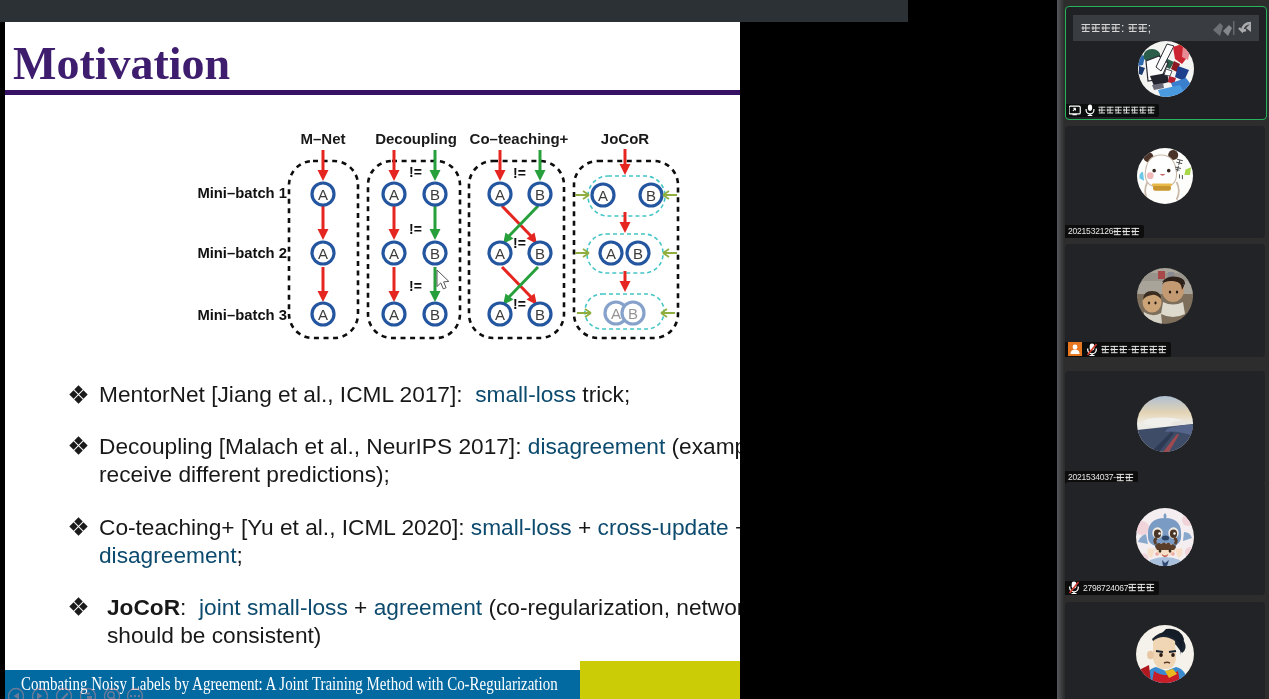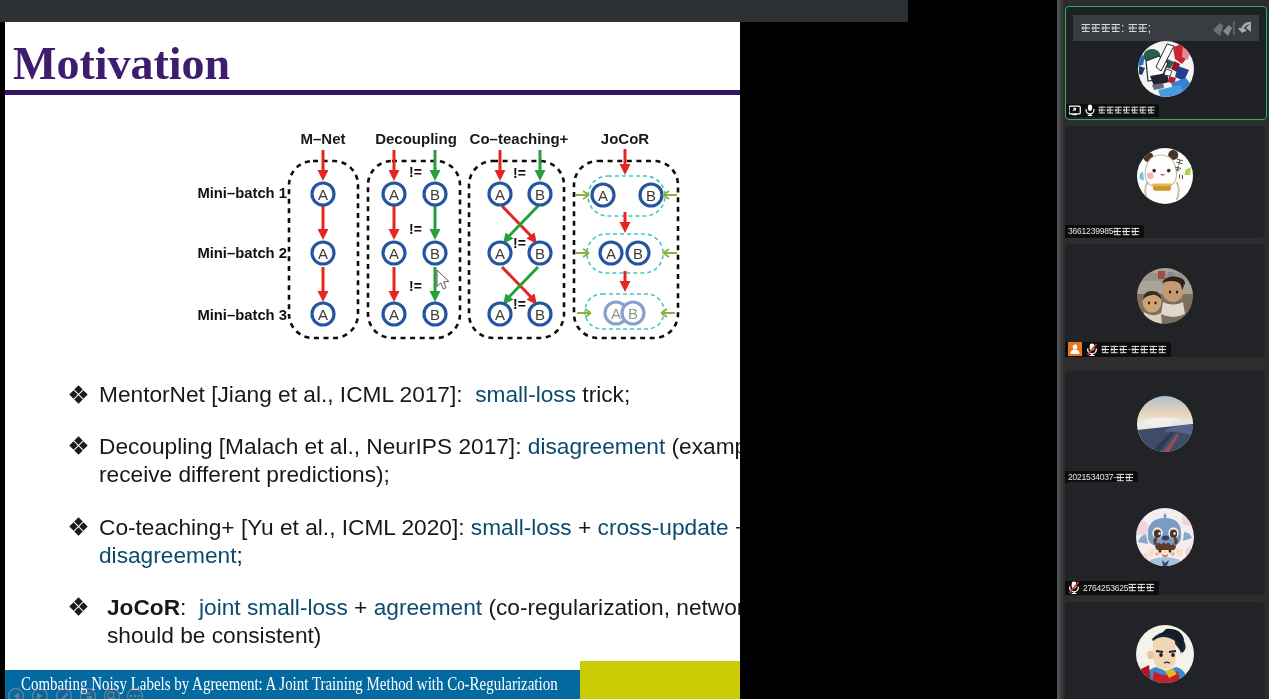--- a/index.html
+++ b/index.html
@@ -315,21 +315,21 @@
         <rect x="17" y="36" width="16" height="5" rx="2" fill="#c8952e"></rect>
         <rect x="16" y="34.4" width="18" height="2.4" rx="1.2" fill="#e8b84a"></rect>
         <path d="M12 33 q-4 8 0 16 M38 33 q4 8 0 16" stroke="#c9b9a8" stroke-width="1.6" fill="#fff"></path>
           </g>
         <g stroke="#4a4a4a" stroke-width="0.9" fill="none" transform="rotate(14 42 20)">
             <path d="M38 12 h6 M41 12 v5 M38 15 h6 M38 20 h6 M39 22 h4 M41 18 v6 M44 26 l1 4 M47 26 l1 4"></path>
           </g>
       </g>
     </svg>
     <div class="nm">
-        <span>3661239985</span>
+        <span>2021532126</span>
         <svg width="27" height="9" viewBox="0 0 27 9" style="vertical-align:-1px">
           <path d="M0.5 1.4 H8.1 M0.5 4.5 H8.1 M0.9 7.7 H7.7 M4.3 0.9 V7.8 M1.8 2.9 V6.3 M9.4 1.4 H17.1 M9.4 4.5 H17.1 M9.9 7.7 H16.6 M13.3 0.9 V7.8 M10.8 2.9 V6.3 M18.4 1.4 H26.1 M18.4 4.5 H26.1 M18.9 7.7 H25.6 M22.3 0.9 V7.8 M19.8 2.9 V6.3" stroke="#e6e6e6" stroke-width="1.0" fill="none"></path>
         </svg>
       </div>
   </div>
 
   <div class="tile" style="top:244px;height:113px;">
     <svg class="av" width="56" height="56" viewBox="0 0 56 56" style="top:24px;">
       <defs>
           <clipPath id="c3">
@@ -446,21 +446,21 @@
         <path d="M26 52 l3 3 l4 -3 l-2 6 l-4 0 z" fill="#2e4670"></path>
       </g>
     </svg>
     <div class="nm">
       <svg width="12" height="13" viewBox="0 0 11 13" style="margin-right:3px;">
           <rect x="3.2" y="0.5" width="4.6" height="7" rx="2.3" fill="#fff"></rect>
           <path d="M1.2 5.5 v1 a4.3 4.3 0 0 0 8.6 0 v-1" stroke="#fff" stroke-width="1.3" fill="none"></path>
           <path d="M5.5 11 v1.6 M3 12.7 h5" stroke="#fff" stroke-width="1.3"></path>
           <path d="M1 12 L10 1" stroke="#d03a2a" stroke-width="1.6"></path>
         </svg>
-      <span>2764253625</span>
+      <span>2798724067</span>
         <svg width="27" height="9" viewBox="0 0 27 9" style="vertical-align:-1px">
           <path d="M0.5 1.4 H8.1 M0.5 4.5 H8.1 M0.9 7.7 H7.7 M4.3 0.9 V7.8 M1.8 2.9 V6.3 M9.4 1.4 H17.1 M9.4 4.5 H17.1 M9.9 7.7 H16.6 M13.3 0.9 V7.8 M10.8 2.9 V6.3 M18.4 1.4 H26.1 M18.4 4.5 H26.1 M18.9 7.7 H25.6 M22.3 0.9 V7.8 M19.8 2.9 V6.3" stroke="#e6e6e6" stroke-width="1.0" fill="none"></path>
         </svg>
     </div>
   </div>
 
   <div class="tile" style="top:602px;height:113px;">
     <svg class="av" width="58" height="58" viewBox="0 0 58 58" style="top:23px;">
       <defs>
           <clipPath id="c6">

